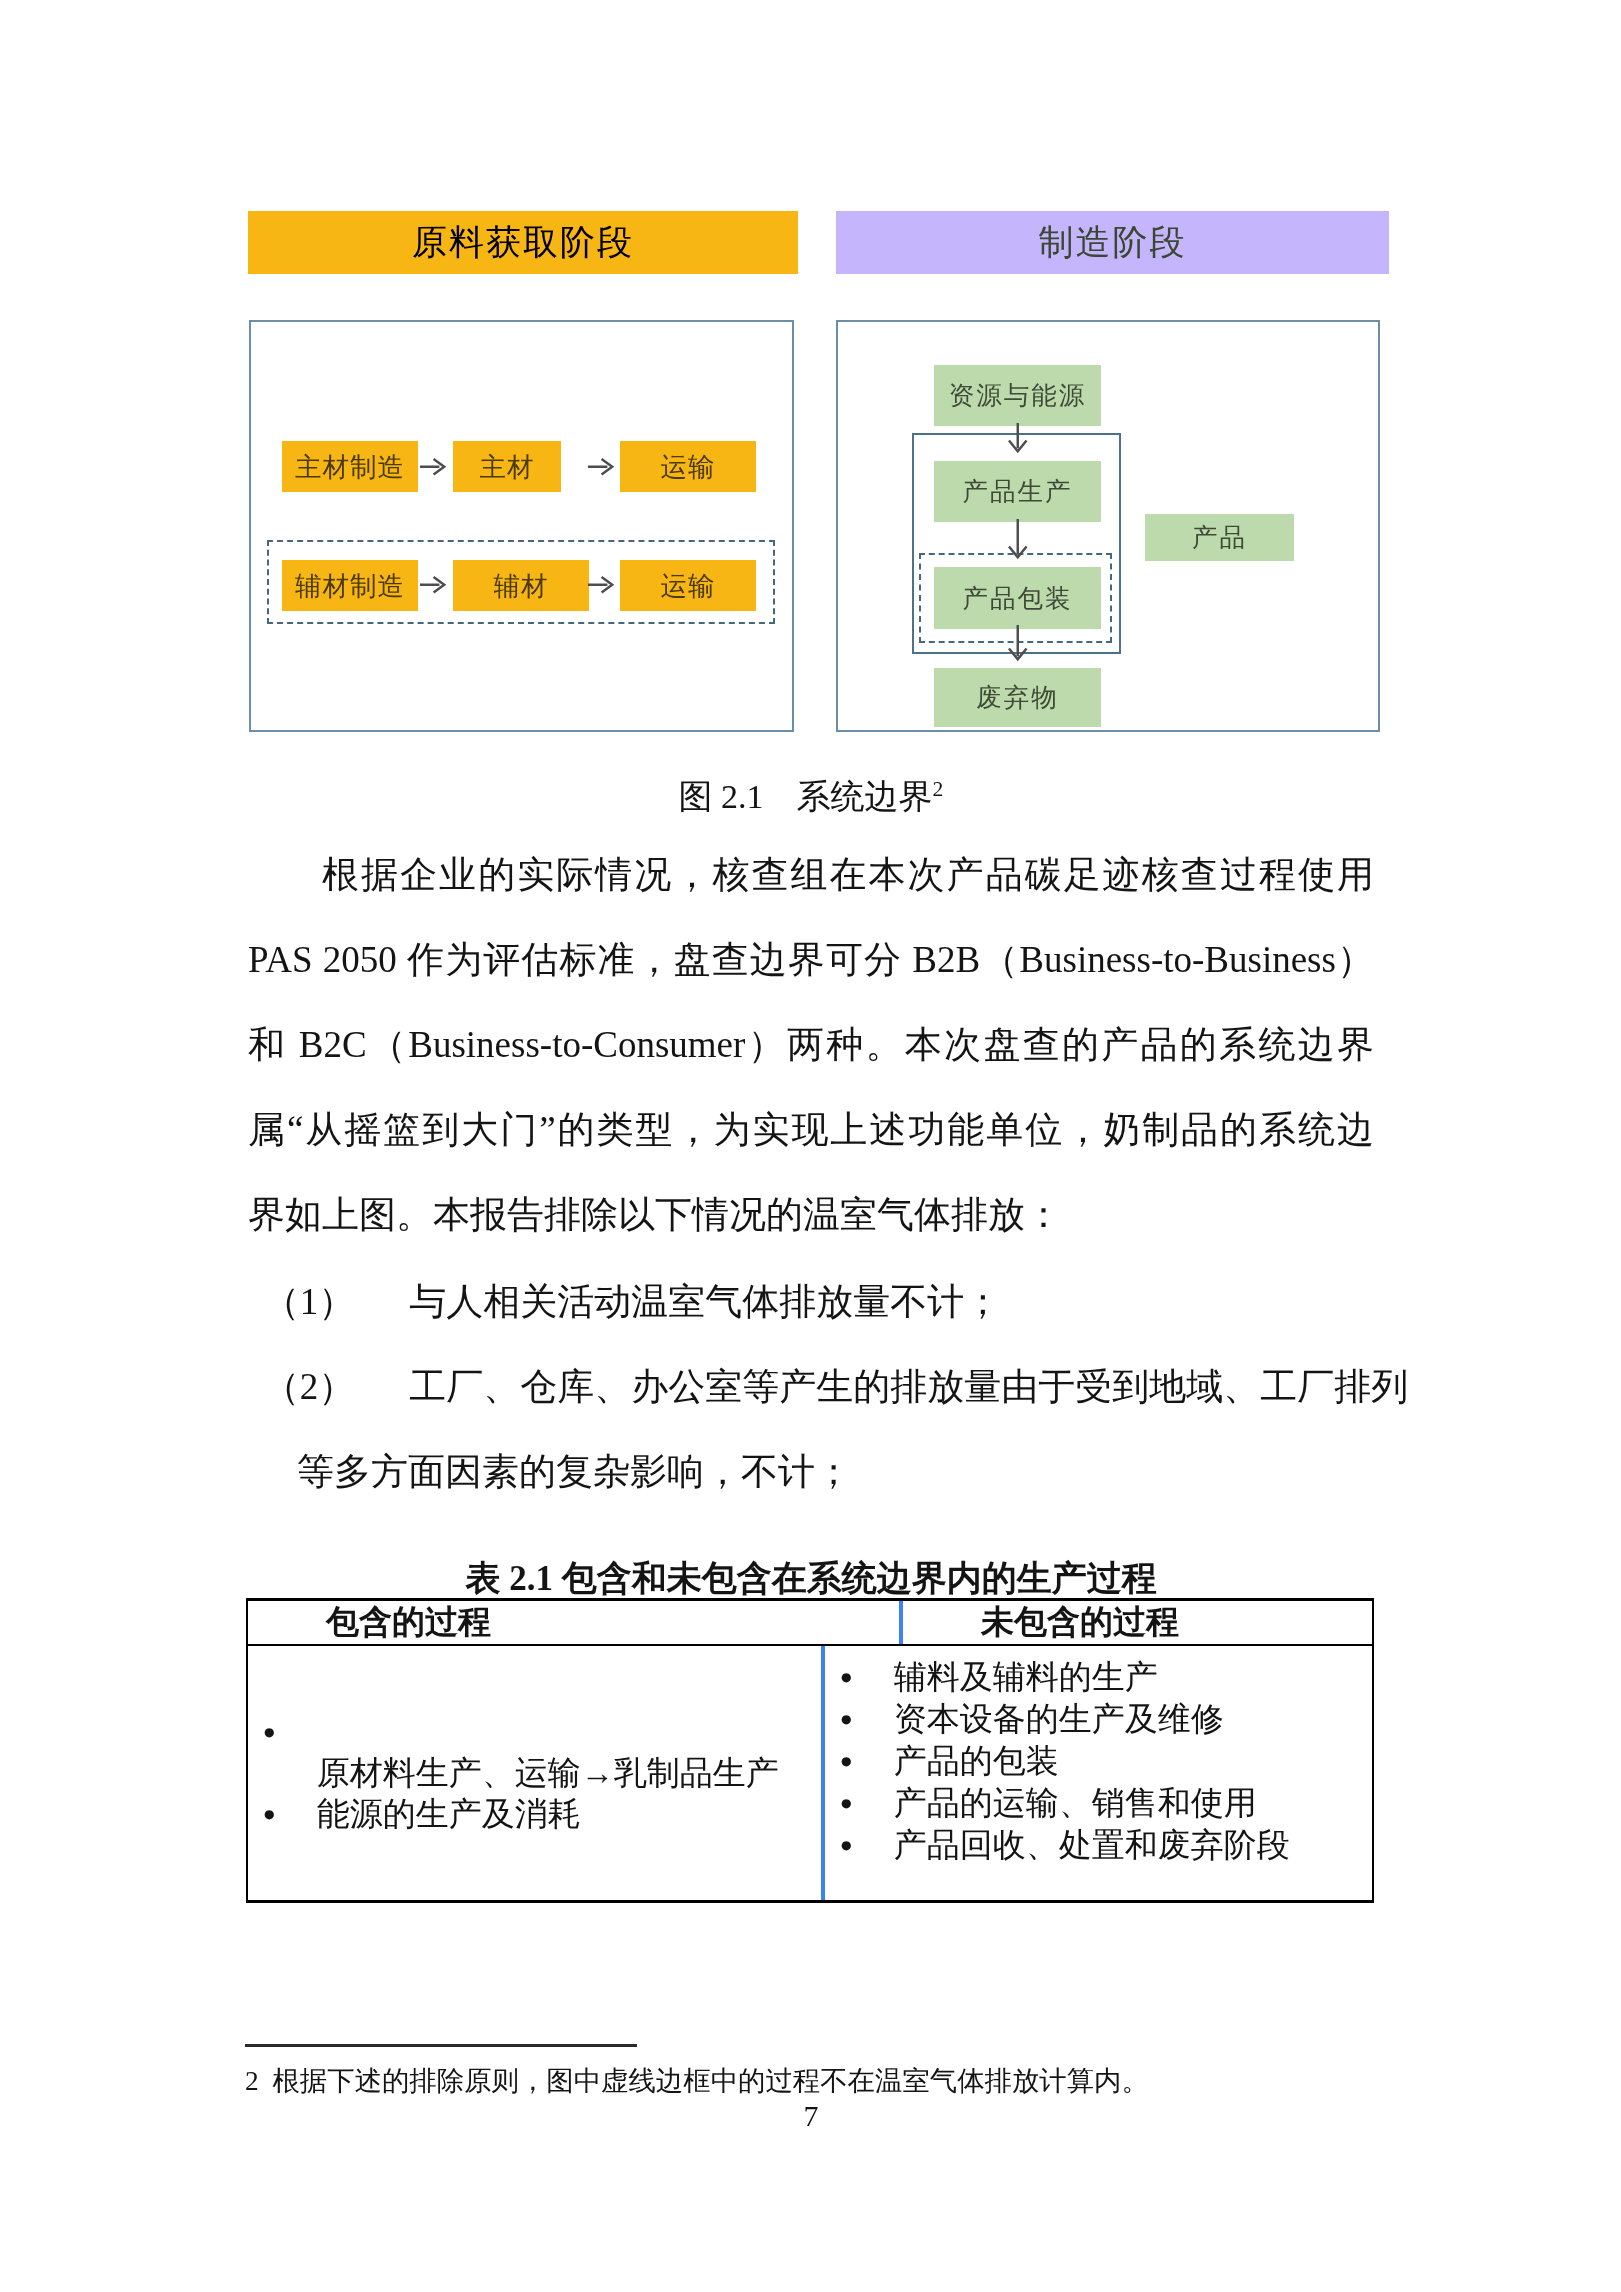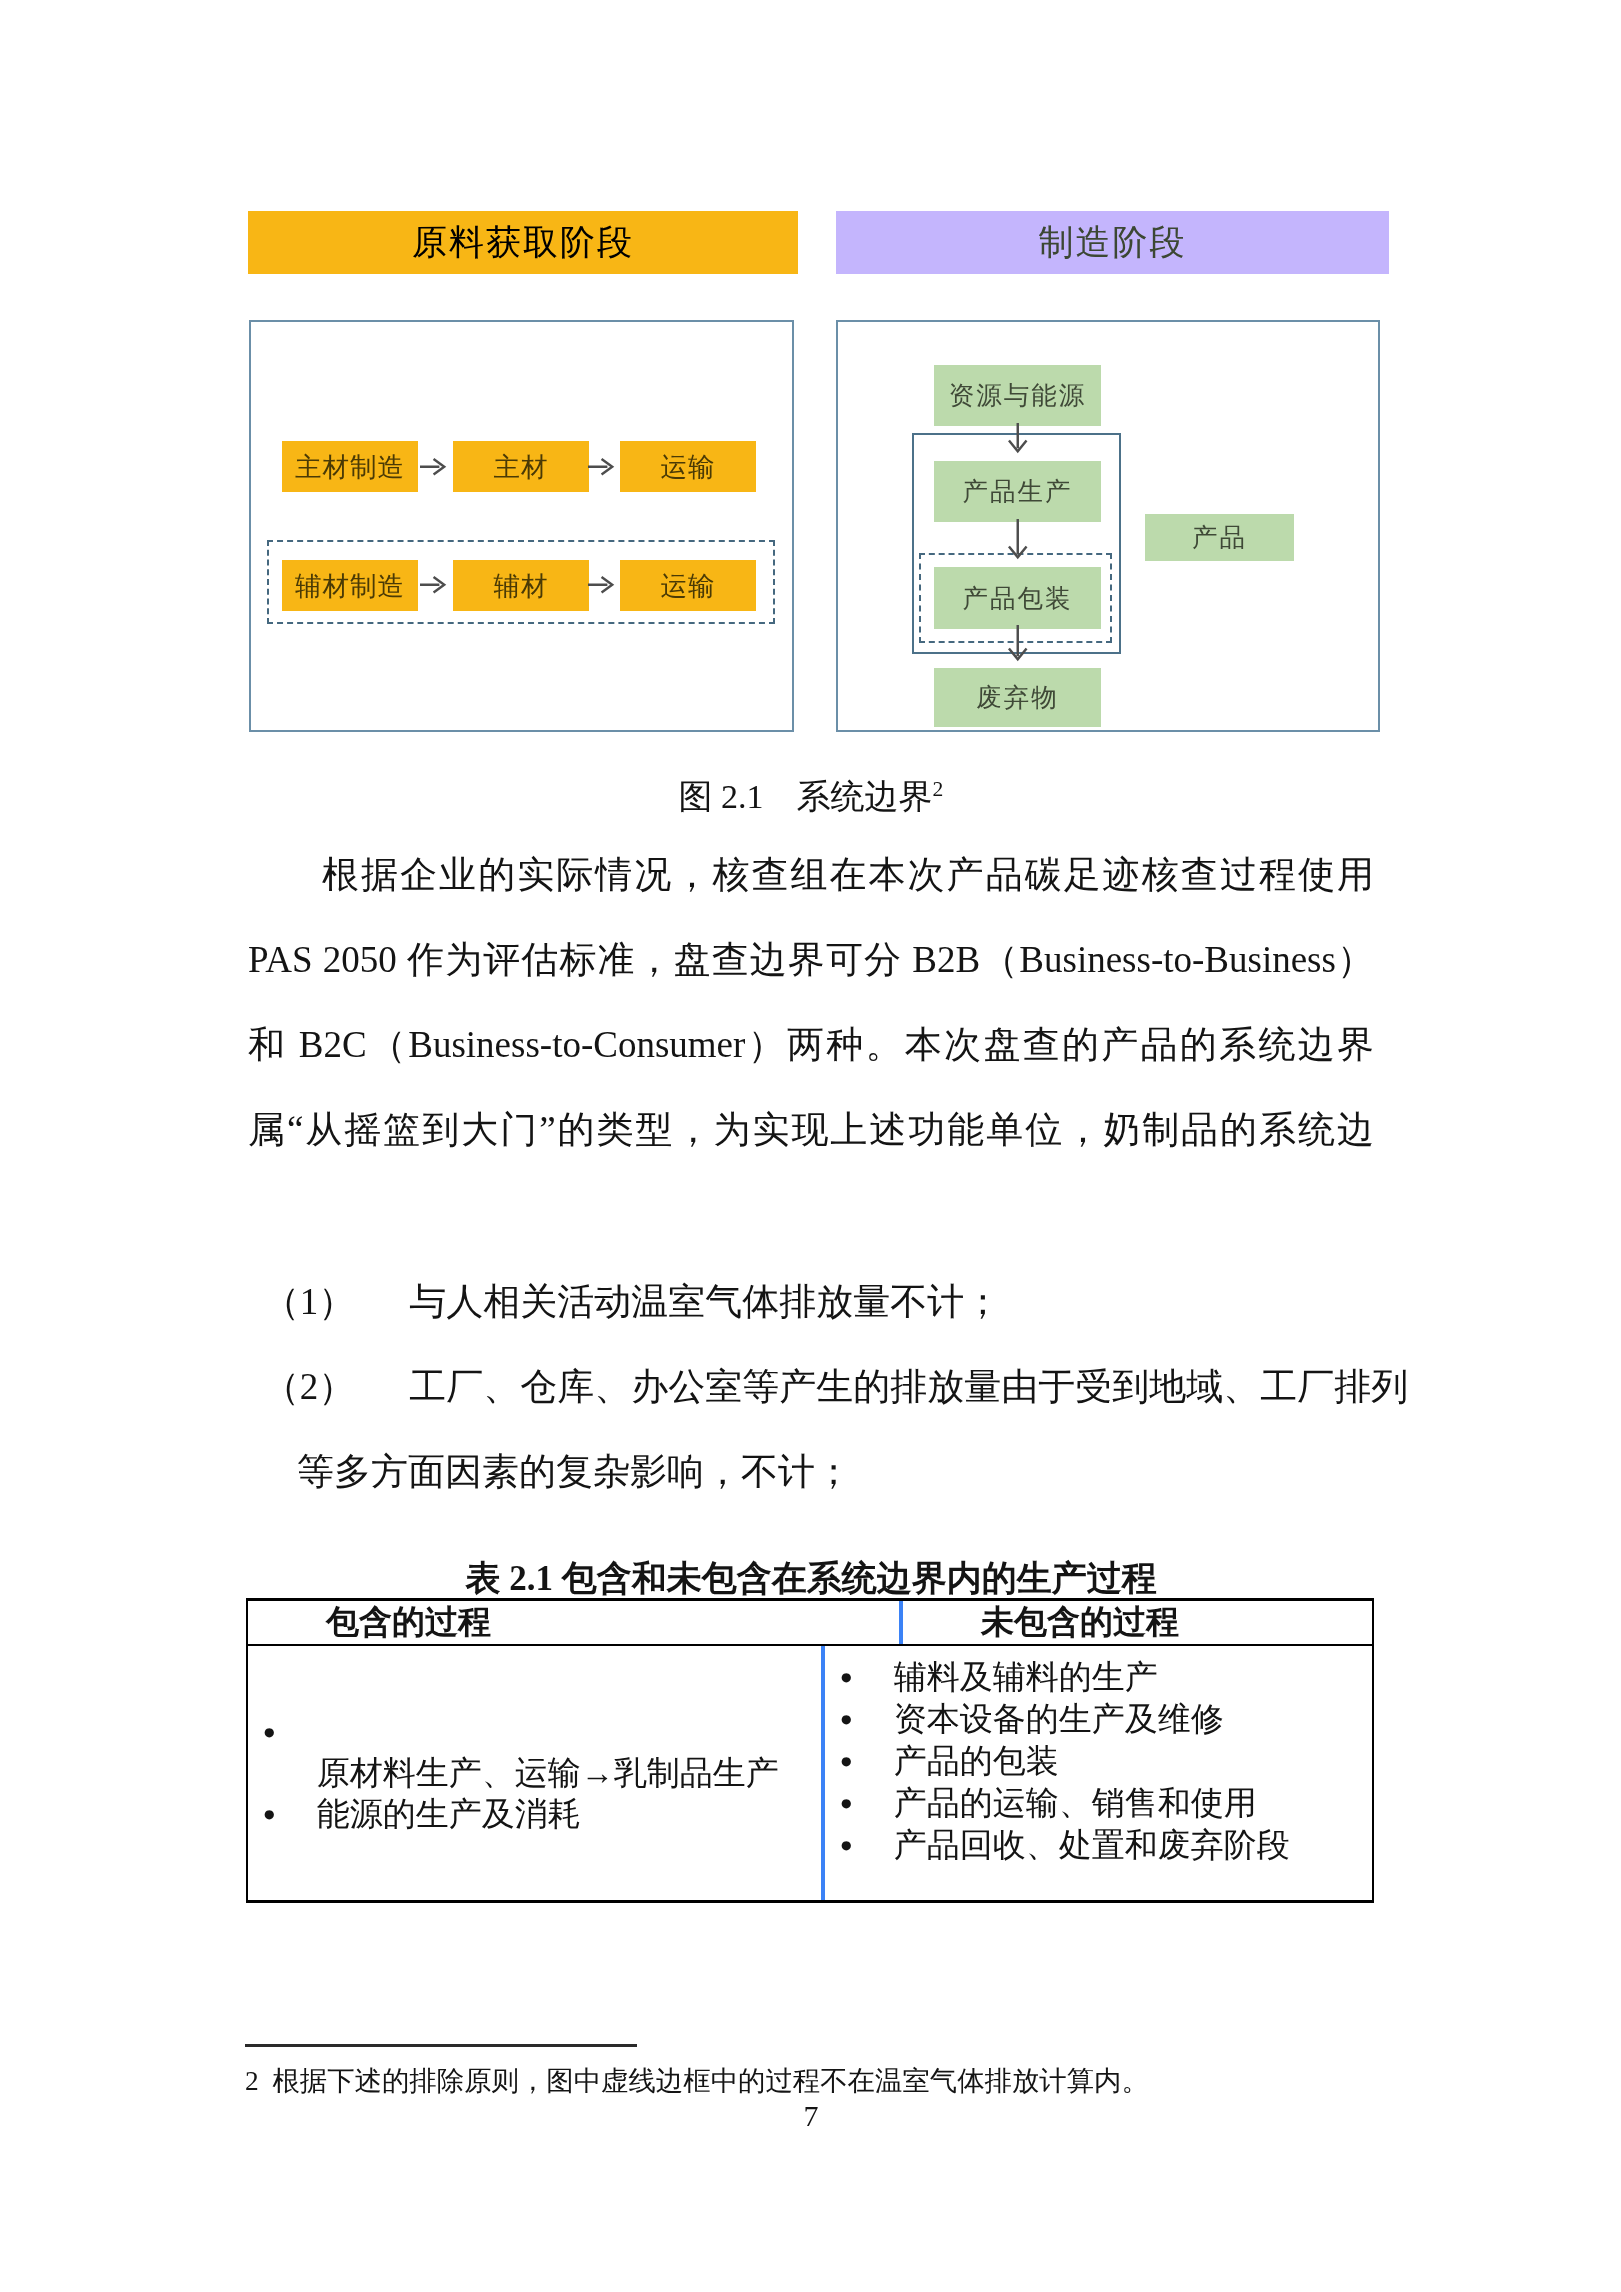--- a/index.html
+++ b/index.html
@@ -89,21 +89,21 @@
 
   <div class="abs stage-header orange" style="left:248px;top:211px;width:550px;height:63px;">原料获取阶段</div>
   <div class="abs stage-header green" style="left:836px;top:211px;width:553px;height:63px;">制造阶段</div>
 
   <div class="abs panel" style="left:249px;top:320px;width:545px;height:412px;"></div>
 
   <div class="abs flowbox" style="left:282px;top:441px;width:136px;height:51px;">主材制造</div>
   <svg class="abs arrow-svg" style="left:420px;top:455px;" width="31" height="23.5" viewBox="0 0 32 24">
     <path d="M0 12 H20 M14 4 L25 12 L14 20" fill="none" stroke="#4d4d4d" stroke-width="2.5"></path>
   </svg>
-  <div class="abs flowbox" style="left:453px;top:441px;width:136px;height:51px;">主材</div>
+  <div class="abs flowbox" style="left:453px;top:441px;width:108px;height:51px;">主材</div>
   <svg class="abs arrow-svg" style="left:588px;top:455px;" width="31" height="23.5" viewBox="0 0 32 24">
     <path d="M0 12 H20 M14 4 L25 12 L14 20" fill="none" stroke="#4d4d4d" stroke-width="2.5"></path>
   </svg>
   <div class="abs flowbox" style="left:620px;top:441px;width:136px;height:51px;">运输</div>
 
   <div class="abs dashdot" style="left:267px;top:540px;width:508px;height:84px;"></div>
 
   <div class="abs flowbox" style="left:282px;top:560px;width:136px;height:51px;">辅材制造</div>
   <svg class="abs arrow-svg" style="left:420px;top:573px;" width="31" height="23.5" viewBox="0 0 32 24">
     <path d="M0 12 H20 M14 4 L25 12 L14 20" fill="none" stroke="#4d4d4d" stroke-width="2.5"></path>
@@ -136,20 +136,21 @@
 
   <div class="abs caption" style="left:248px;top:767px;width:1126px;height:45px;">
     <span class="gap">图 2.1</span><span>系统边界</span><sup>2</sup>
   </div>
 
   <div class="abs" style="left:248px;top:832px;width:1126px;">
     <div class="bodyline justify indent">根据企业的实际情况，核查组在本次产品碳足迹核查过程使用</div>
     <div class="bodyline justify">PAS 2050 作为评估标准，盘查边界可分 B2B（Business-to-Business）</div>
     <div class="bodyline justify">和 B2C（Business-to-Consumer）两种。本次盘查的产品的系统边界</div>
     <div class="bodyline justify">属“从摇篮到大门”的类型，为实现上述功能单位，奶制品的系统边</div>
+    <div class="bodyline">界如上图。本报告排除以下情况的温室气体排放：</div>
   </div>
 
   <div class="abs" style="left:248px;top:1259px;width:1126px;">
     <div class="listline">
       <span class="num">（1）</span><span class="txt">与人相关活动温室气体排放量不计；</span>
     </div>
     <div class="listline">
       <span class="num">（2）</span><span class="txt">工厂、仓库、办公室等产生的排放量由于受到地域、工厂排列</span>
     </div>
     <div class="listline">

